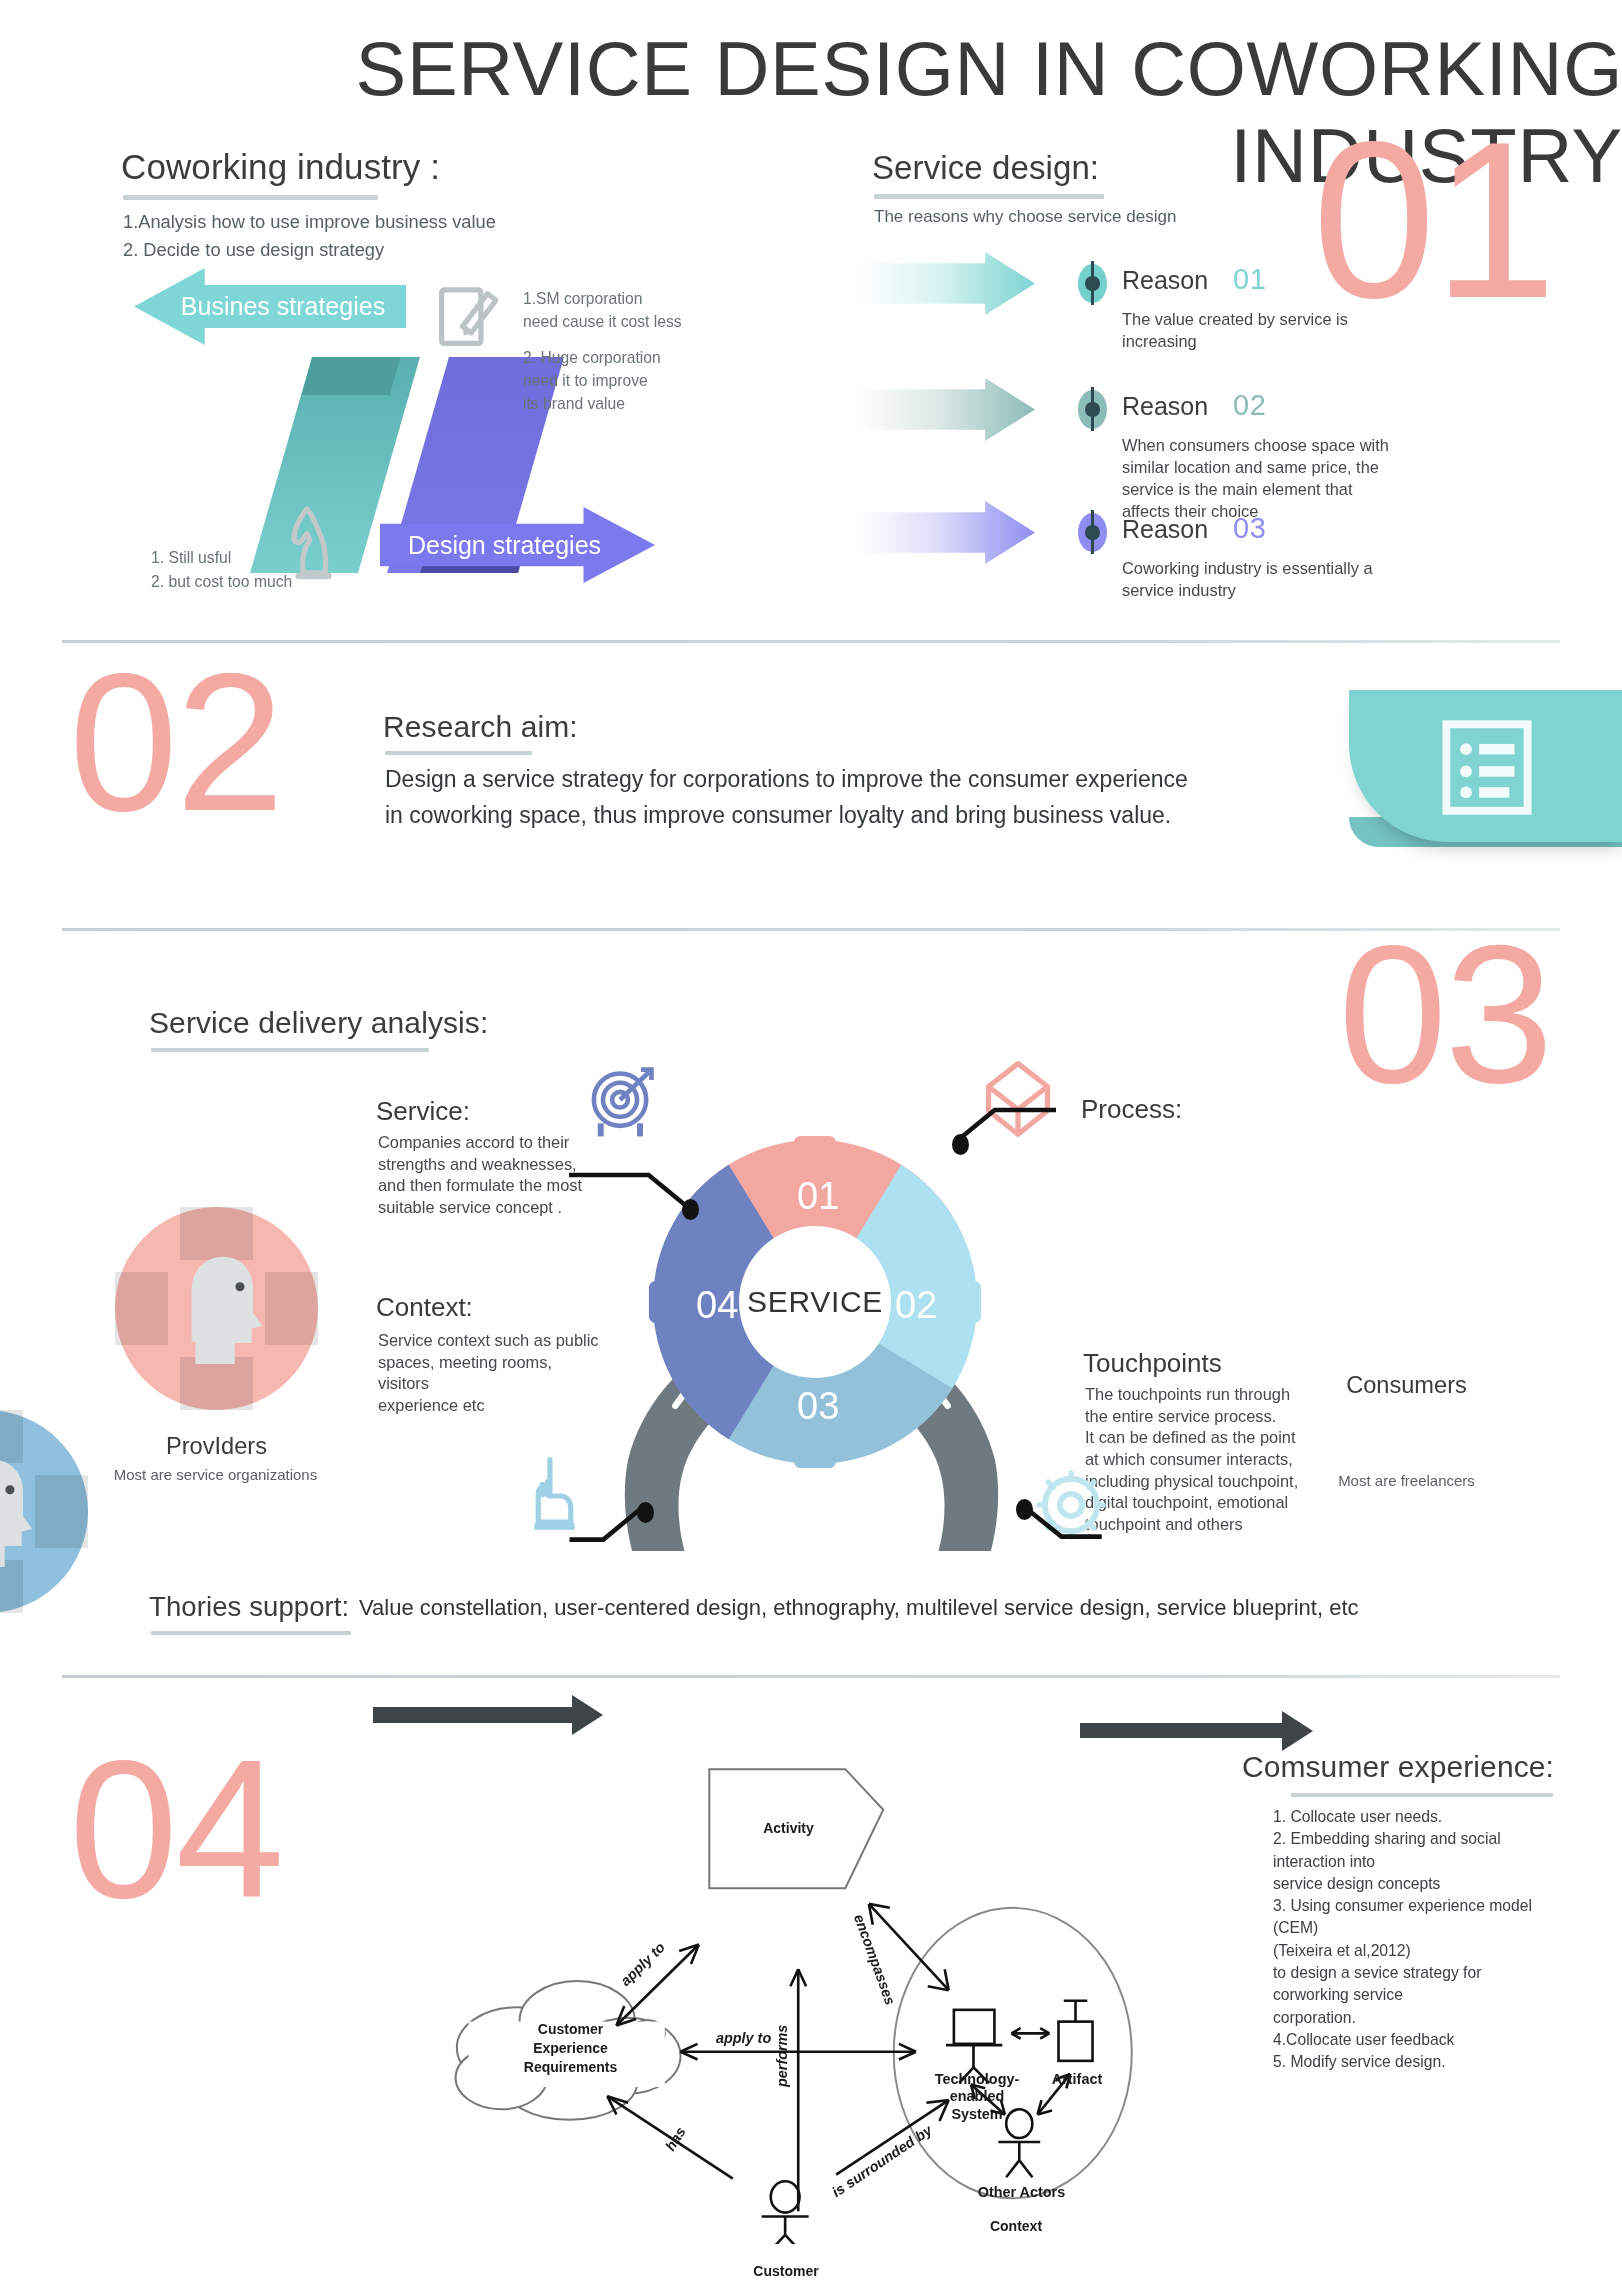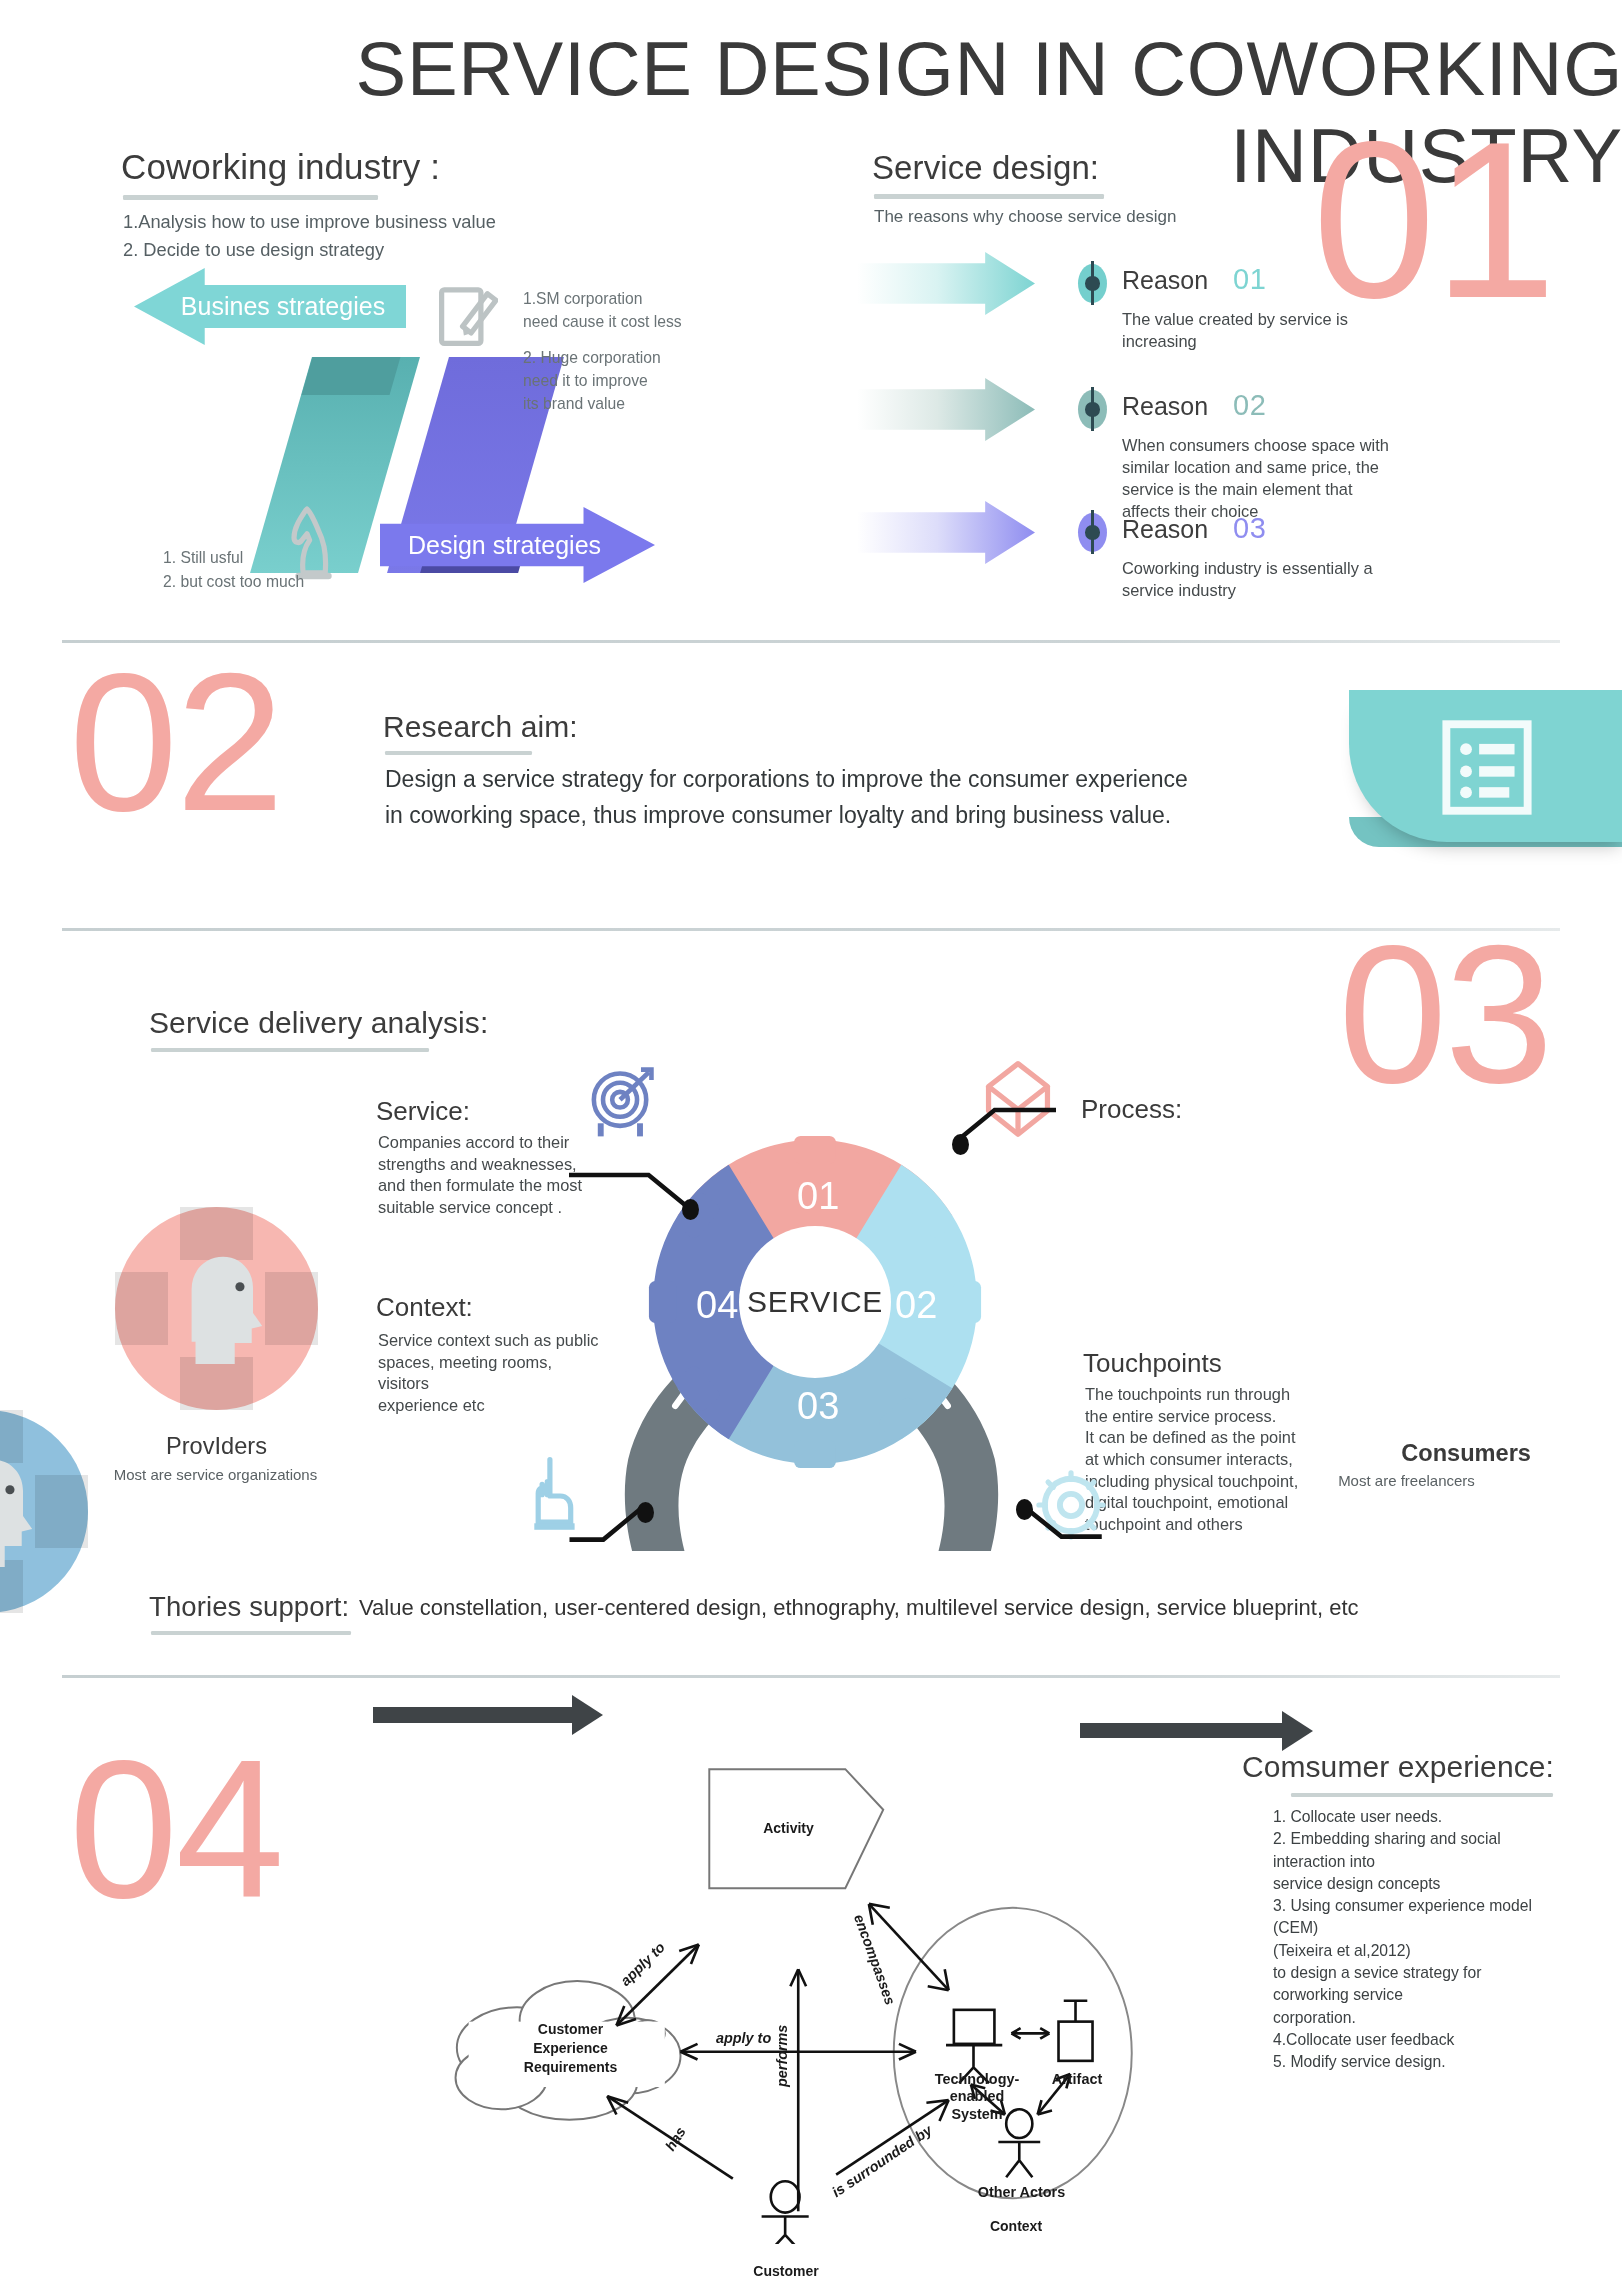--- a/index.html
+++ b/index.html
@@ -141,21 +141,21 @@
 need cause it cost less</div>
   <div class="abs sub" style="left:523px;top:347px;font-size:15.7px;line-height:1.45;white-space:pre-line;">2. Huge corporation
  need it to improve
 its brand value</div>
 
   <svg class="abs" style="left:281px;top:501px;" width="65" height="85" viewBox="0 0 100 130">
     <path d="M38 14 C30 26 20 40 20 56 C20 64 28 66 32 60 L40 50 L44 60 C34 74 32 92 34 110
              L68 110 C70 86 66 62 58 46 C52 32 48 20 40 12 Z" fill="none" stroke="#c3c9ca" stroke-width="8" stroke-linejoin="round"></path>
     <rect x="22" y="110" width="56" height="10" rx="5" fill="#c3c9ca"></rect>
   </svg>
-  <div class="abs sub" style="left:151px;top:546px;font-size:15.7px;line-height:1.5;white-space:pre-line;margin-left:12px;">1. Still usful
+  <div class="abs sub" style="left:151px;top:546px;font-size:15.7px;line-height:1.5;white-space:pre-line;">1. Still usful
 2. but cost too much</div>
 
   <div class="abs" style="left:857px;top:252px;">
     <div class="garrow a1" style="position:absolute;left:0;top:0;width:178px;height:63px;"></div>
     <div class="rbullet" style="position:absolute;left:221px;top:11.8px;background:#74cfcd;"></div>
     <span class="rlabel abs" style="left:265px;top:14.4px;">Reason</span>
     <span class="rnum abs" style="left:376px;top:10.5px;color:#7dd4d2;">01</span>
     <div class="rtext abs" style="left:265px;top:56px;width:308px;">The value created by service is
 increasing</div>
   </div>
@@ -225,21 +225,21 @@
 
     <div class="tick" style="right:0;top:32%;width:26%;height:36%;"></div>
     <div class="tick" style="top:0;left:32%;height:26%;width:36%;"></div>
     <div class="tick" style="bottom:0;left:32%;height:26%;width:36%;"></div>
     <svg class="headsil" width="98" height="118" viewBox="0 0 150 180">
       <path d="M36 174 L36 140 L30 140 L30 60 C30 30 52 10 78 10 C104 10 124 30 124 58 L124 96
                L138 116 L122 120 L122 142 L96 142 L96 174 Z" fill="#dde1e2"></path>
       <circle cx="104" cy="56" r="7" fill="#4a4f52"></circle>
     </svg>
   </div>
-  <div class="abs" style="right:92px;top:1440px;width:249px;text-align:right;font-size:23.6px;color:#3a3a3a;font-weight:bold;">Consumers</div>
+  <div class="abs" style="right:92px;top:1372px;width:249px;text-align:center;font-size:23.6px;color:#3a3a3a;">Consumers</div>
   <div class="abs" style="right:92px;top:1472px;width:249px;text-align:center;font-size:15px;color:#5a6164;">Most are freelancers</div>
 
   <svg class="abs" style="left:602px;top:1335px;" width="216" height="216" viewBox="0 0 330 330">
     <path d="M186 10 C120 40 60 110 40 190 C30 240 36 290 46 330 L126 330 C112 276 112 216 140 170
              C164 128 200 96 240 80 Z" fill="#6f7a80"></path>
     <path d="M176 46 C150 62 128 84 112 108" stroke="#fff" stroke-width="10" fill="none" stroke-linecap="round"></path>
   </svg>
   <svg class="abs" style="right:602px;top:1335px;" width="216" height="216" viewBox="0 0 330 330">
     <g transform="translate(330,0) scale(-1,1)">
       <path d="M186 10 C120 40 60 110 40 190 C30 240 36 290 46 330 L126 330 C112 276 112 216 140 170

